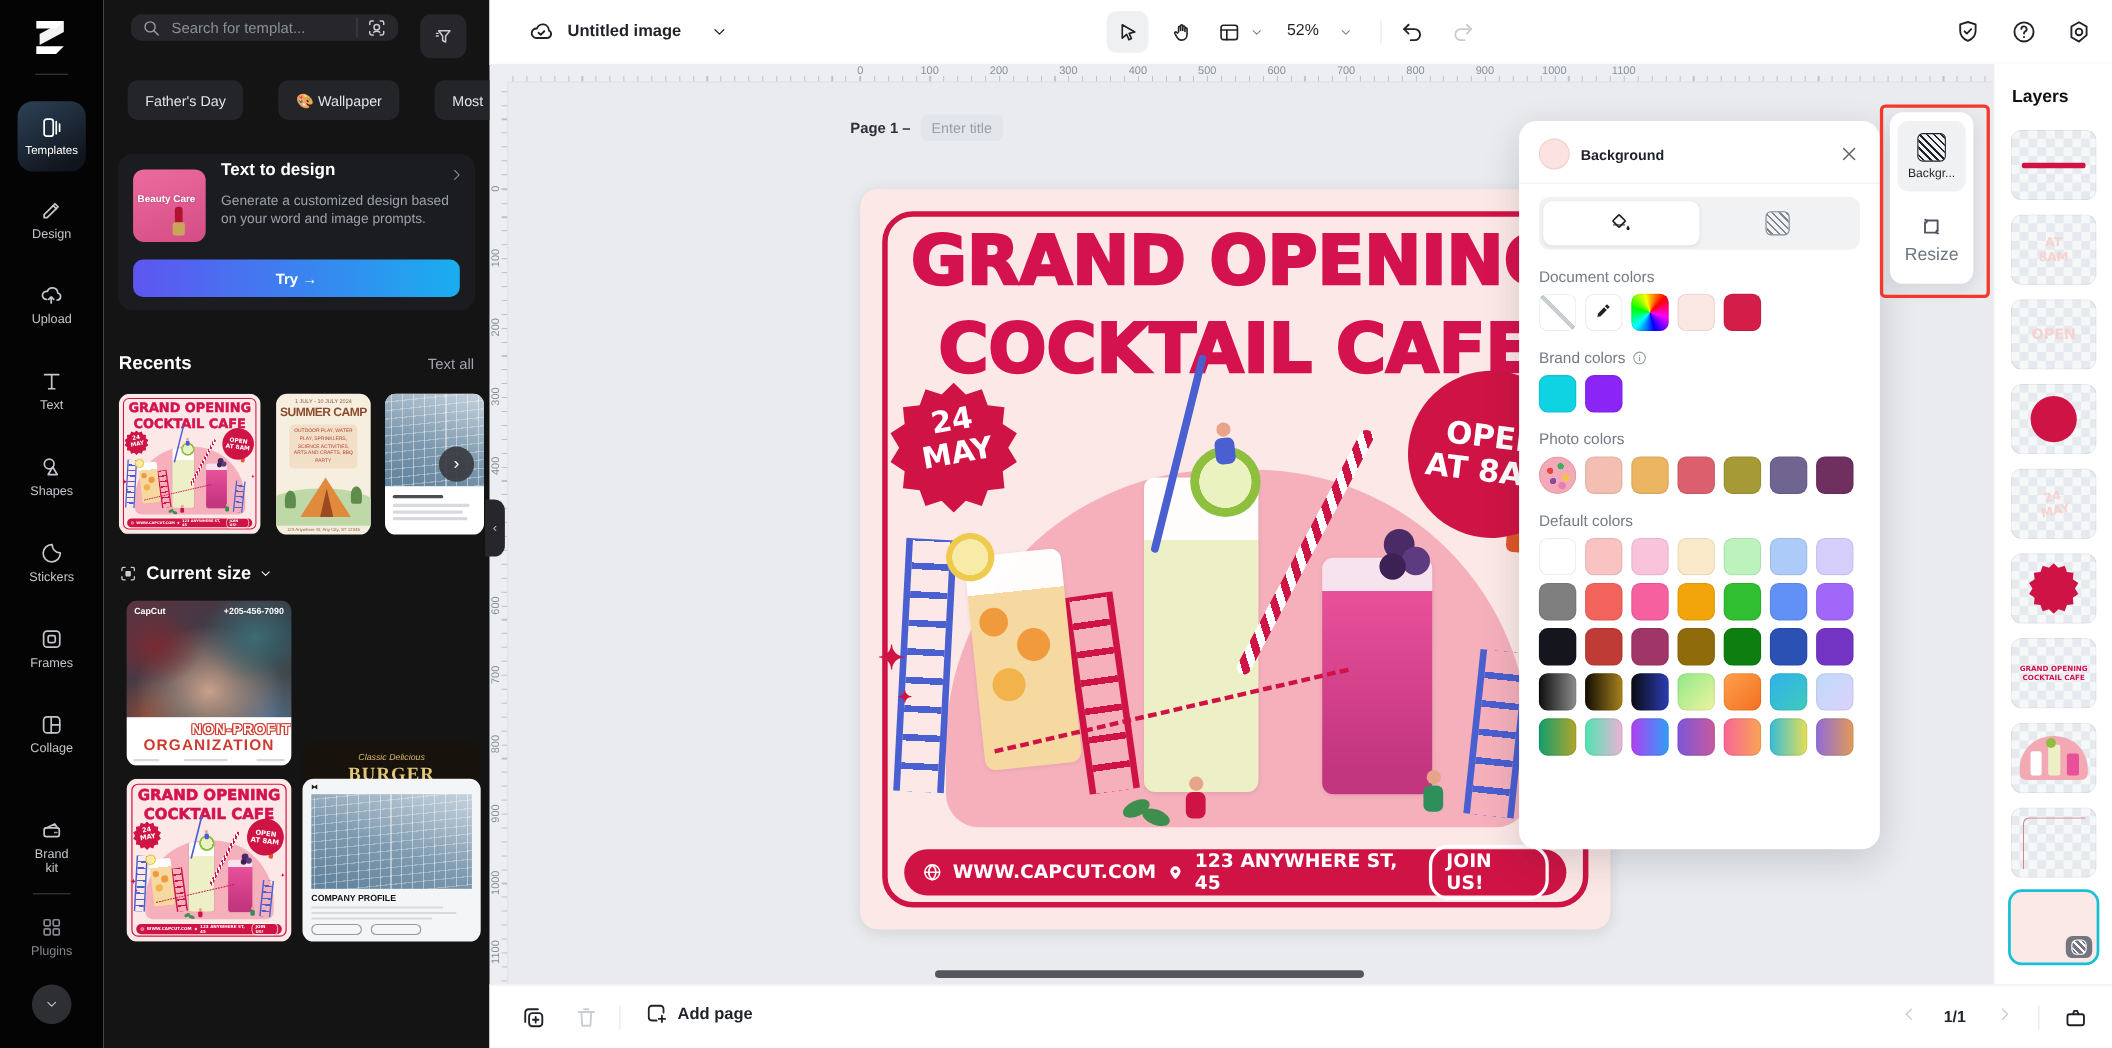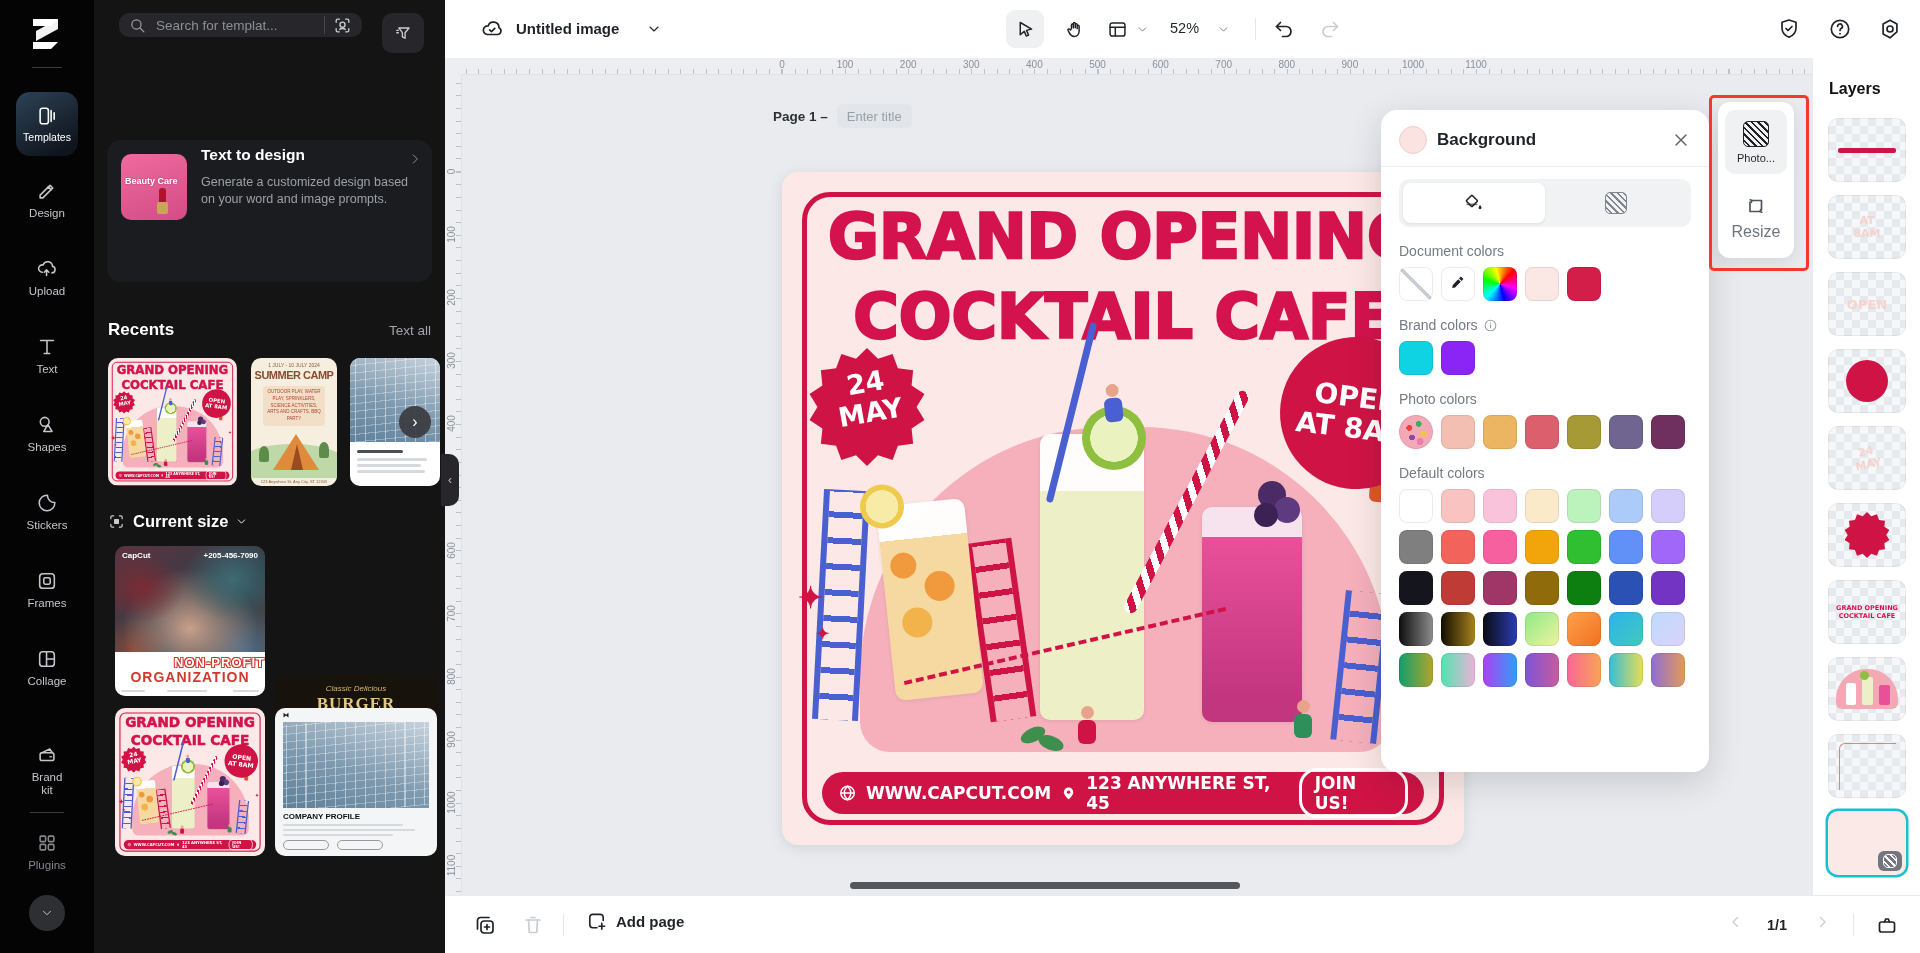--- a/index.html
+++ b/index.html
@@ -145,21 +145,21 @@
         display:flex;align-items:center;color:#fff;font-weight:800;font-size:17px;padding:0 16px;gap:9px;
         box-sizing:border-box;font-family:"DejaVu Sans",sans-serif;}
   .pjoin{margin-left:auto;border:3px solid #fff;border-radius:18px;padding:2px 13px;}
   .scale-box{position:absolute;overflow:hidden;border-radius:10px;}
 
   
   #bgpanel{position:absolute;left:1381px;top:110px;width:328px;height:662px;background:#fff;border-radius:16px;
            box-shadow:0 10px 34px rgba(20,24,31,.16);z-index:40;}
   #bgpanel .hdr{display:flex;align-items:center;gap:10px;padding:16px 18px 12px 18px;}
   #bgpanel .dot{width:26px;height:26px;border-radius:50%;background:#FAE3E0;border:1px solid #F2CEC9;}
-  #bgpanel .ttl{font-size:17px;font-weight:800;color:#1F2329;}
+  #bgpanel .ttl{font-size:13px;font-weight:800;color:#1F2329;}
   #bgpanel .x{margin-left:auto;color:#5F6469;cursor:pointer;width:20px;height:20px;}
   #bgpanel .hdiv{height:1px;background:#EEF0F3;margin:0 0 12px 0;}
   .tabs{margin:0 18px;height:48px;border-radius:10px;background:#F1F2F4;display:flex;padding:4px;box-sizing:border-box;}
   .tabs .tab{flex:1;display:flex;align-items:center;justify-content:center;border-radius:8px;cursor:pointer;color:#6E757E;}
   .tabs .tab.on{background:#fff;box-shadow:0 1px 3px rgba(0,0,0,.08);color:#1F2329;}
   .seclabel{margin:16px 18px 8px 18px;font-size:14px;color:#737B85;display:flex;align-items:center;gap:5px;}
   .swrow{margin:0 18px;display:flex;gap:8px;flex-wrap:wrap;}
   .sw{width:34px;height:34px;border-radius:8px;box-shadow:inset 0 0 0 1px rgba(0,0,0,.08);cursor:pointer;position:relative;}
   .sw.none{background:linear-gradient(45deg,transparent 46%,#C9CED4 46% 54%,transparent 54%),#fff;}
   .sw.circ{border-radius:50%;}
@@ -330,34 +330,40 @@
             <path d="M8.5 17c1-1.6 6-1.6 7 0"></path>
           </svg>
         </span>
     </div>
     <div class="filterbtn">
       <svg width="19" height="19" viewBox="0 0 24 24" class="st">
           <path d="M6 5h13l-5 6v7l-3.4-1.8V11z"></path>
           <path d="M3.5 8h2M3.5 11h2"></path>
         </svg>
     </div>
+    <div class="chips" id="chips">
+        <div class="chip">Father's Day</div>
+        <div class="chip">🎨 Wallpaper</div>
+        <div class="chip">Most</div>
+      </div>
 
     <div class="promo">
       <div class="thumb">
         <span class="bc">Beauty Care</span>
         <span class="lip"></span>
           <span class="lipb"></span>
       </div>
       <h3>Text to design</h3>
       <div class="pdesc">Generate a customized design based on your word and image prompts.</div>
       <span class="parr">
         <svg width="14" height="14" viewBox="0 0 24 24" class="st">
             <path d="M9 5l7 7-7 7"></path>
           </svg>
         </span>
+      <button class="trybtn">Try →</button>
     </div>
 
     <div class="secthead" style="top:320px">
       <span class="t">Recents</span>
       <span class="va">Text all</span>
     </div>
 
     <div class="thumbbox scale-box" id="rec-grand" style="left:14px;top:358px;width:129px;height:128px">
         <div class="poster" style="transform:scale(0.189)">
           <div class="pframe"></div>
@@ -853,21 +859,21 @@
         <div class="sw" style="background: linear-gradient(90deg, rgb(126, 85, 217), rgb(199, 91, 158));"></div>
         <div class="sw" style="background: linear-gradient(90deg, rgb(250, 102, 151), rgb(248, 164, 85));"></div>
         <div class="sw" style="background: linear-gradient(90deg, rgb(53, 189, 216), rgb(231, 222, 85));"></div>
         <div class="sw" style="background: linear-gradient(90deg, rgb(143, 108, 216), rgb(226, 155, 87));"></div>
       </div>
   </aside>
 
   <div id="rtools">
     <div class="tile">
       <div class="hatch" style="width:24px;height:24px;color:#1F2329"></div>
-      <span class="lbl">Photo...</span>
+      <span class="lbl">Backgr...</span>
     </div>
     <div class="rs">
       <svg width="24" height="24" viewBox="0 0 24 24" class="st">
         <path d="M8 6.5h9.5V16"></path>
           <path d="M15.5 17.5H6V8"></path>
           <path d="M6.2 5.8 8 6.5l-.7 1.8M17.8 18.2 16 17.5l.7-1.8"></path>
         </svg>
       <span class="lbl">Resize</span>
     </div>
   </div>

